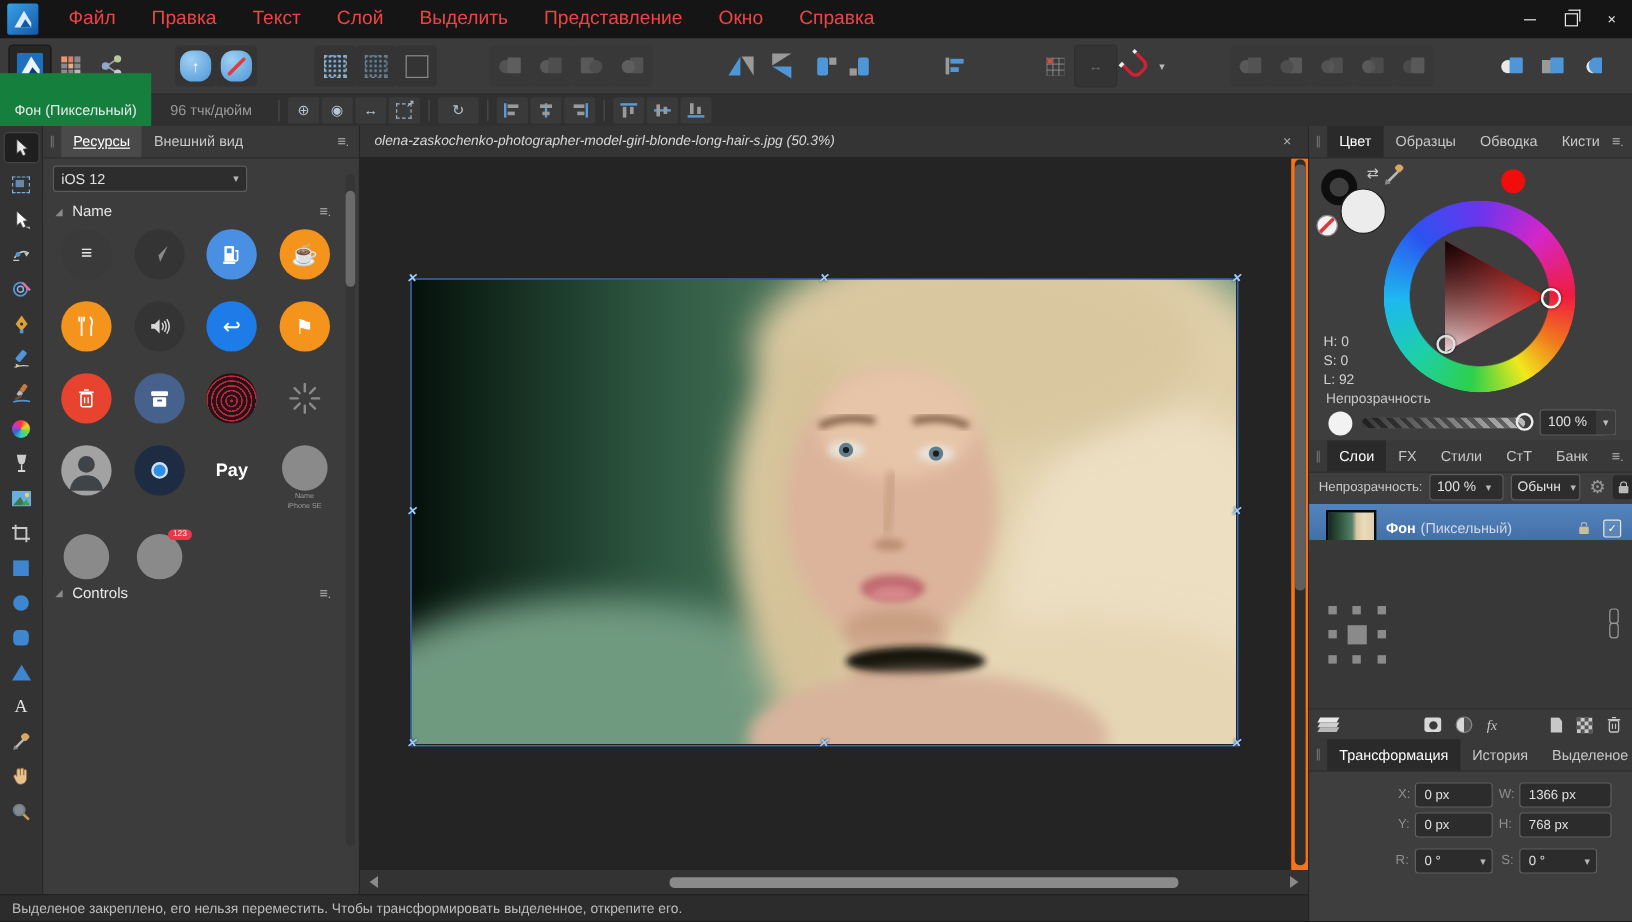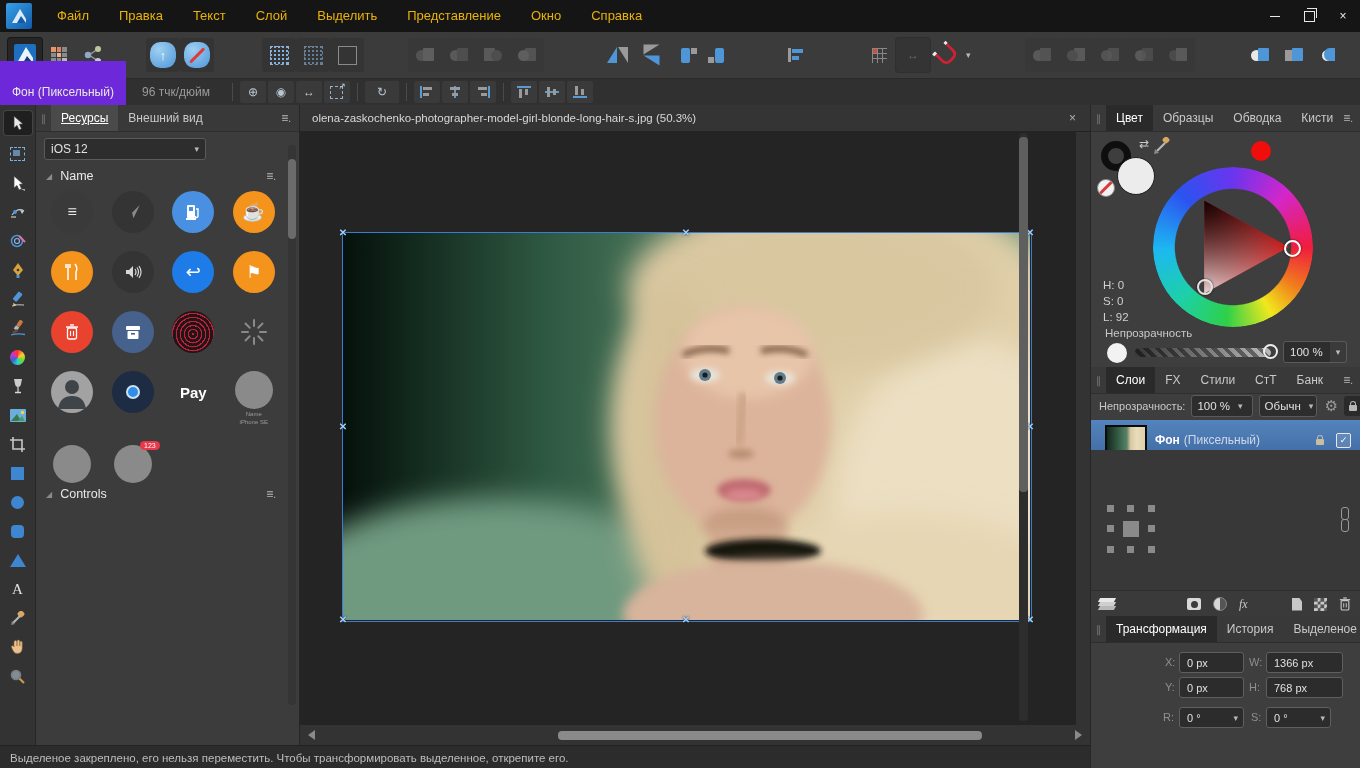--- a/index.html
+++ b/index.html
@@ -6,21 +6,21 @@
   .app{position:relative;width:1360px;height:768px;overflow:hidden;
        font-family:"Liberation Sans",sans-serif;font-size:12px;color:#d8d8d8;
        background:#333;user-select:none;}
   .abs{position:absolute;}
   
   .titlebar{left:0;top:0;width:1360px;height:32px;background:#151515;display:flex;align-items:center;}
   .logo{width:26px;height:26px;margin:0 10px 0 6px;border-radius:2px;
         background:linear-gradient(135deg,#37a1e8,#1259a8);display:flex;align-items:center;justify-content:center;}
   .logo svg{display:block;}
   .menu{display:flex;}
-  .menu span{padding:0 15px;line-height:32px;font-size:13px;color:#eab308;cursor:default;}
+  .menu span{padding:0 15px;line-height:32px;font-size:16px;color:#ef4444;cursor:default;}
   .winbtns{margin-left:auto;display:flex;align-items:center;height:32px;}
   .winbtn{width:34px;height:32px;display:flex;align-items:center;justify-content:center;color:#e8e8e8;font-size:12px;}
   .minline{width:10px;height:1px;background:#e8e8e8;}
   .restsq{width:9px;height:9px;border:1px solid #e8e8e8;position:relative;background:#151515;}
   .restsq:before{content:"";position:absolute;left:2px;top:-4px;width:9px;height:9px;border:1px solid #e8e8e8;border-bottom:none;border-left:none;}
   
   .toolbar{left:0;top:32px;width:1360px;height:46px;background:#3b3b3b;border-bottom:1px solid #2a2a2a;
            display:flex;align-items:center;}
   .tgroup{display:flex;align-items:center;margin-left:14px;}
   .tbtn{width:34px;height:34px;border-radius:3px;display:flex;align-items:center;justify-content:center;position:relative;}
@@ -48,21 +48,21 @@
   .magnet{width:12px;height:13px;border:3.5px solid #cc2233;border-bottom:none;border-radius:7px 7px 0 0;
           transform:rotate(135deg);position:relative;}
   .magnet:before,.magnet:after{content:"";position:absolute;bottom:-3px;width:3.5px;height:3px;background:#eee;}
   .magnet:before{left:-3.5px;} .magnet:after{right:-3.5px;}
   .boolic{width:18px;height:16px;position:relative;}
   .boolic .c{position:absolute;width:11px;height:11px;border-radius:50%;background:#cfcfcf;left:0;top:3px;}
   .boolic .r{position:absolute;width:11px;height:13px;background:#4e96d8;right:0;top:1px;border-radius:1px;}
   .caret{color:#b8b8b8;font-size:9px;margin-left:2px;}
   
   .contextbar{left:0;top:79px;width:1360px;height:26px;background:#303030;display:flex;align-items:center;border-bottom:1px solid #262626;}
-  .chip{height:38px;display:flex;align-items:center;padding:12px 12px;background:#6d28d9;color:#e8e8e8;font-size:12px;}
+  .chip{height:38px;display:flex;align-items:center;padding:12px 12px;background:#15803d;color:#e8e8e8;font-size:12px;}
   .dpi{color:#9a9a9a;padding:0 16px;font-size:12px;}
   .csep{width:1px;height:18px;background:#4a4a4a;margin:0 6px;}
   .cbtn{width:26px;height:22px;margin:0 1px;border-radius:2px;background:#3a3a3a;display:flex;align-items:center;justify-content:center;color:#b9c6d2;font-size:12px;}
   .alic{width:14px;height:12px;position:relative;}
   .alic .bar{position:absolute;background:#9a9a9a;}
   .alic .blue{position:absolute;background:#5b9bd5;}
   
   .tools{left:0;top:105px;width:36px;height:640px;background:#333;border-right:1px solid #262626;
          display:flex;flex-direction:column;align-items:center;padding-top:6px;box-sizing:border-box;gap:9px;}
   .tool{width:28px;height:20px;display:flex;align-items:center;justify-content:center;border-radius:3px;flex:none;}
@@ -100,21 +100,21 @@
   .hline{width:44px;height:2px;background:#2f7fe0;border-radius:1px;}
   .pscroll{position:absolute;right:3px;width:8px;background:#353535;border-radius:4px;}
   .pthumb{position:absolute;left:0;width:8px;background:#6b6b6b;border-radius:4px;}
   .searchrow{position:absolute;left:0;top:610px;width:264px;height:30px;background:#353535;border-top:1px solid #2a2a2a;display:flex;align-items:center;}
   .searchbox{margin:0 8px;flex:1;height:20px;background:#2a2a2a;border:1px solid #4a4a4a;border-radius:3px;display:flex;align-items:center;}
   .mag{width:9px;height:9px;border:1.5px solid #9a9a9a;border-radius:50%;margin:0 4px 0 6px;position:relative;}
   .mag:before{content:"";position:absolute;left:7px;top:8px;width:5px;height:1.5px;background:#9a9a9a;transform:rotate(45deg);}
   .searchbox input{background:transparent;border:none;outline:none;color:#ccc;font-size:12px;width:200px;font-family:"Liberation Sans",sans-serif;}
   .searchbox input::placeholder{color:#9a9a9a;}
   
-  .canvasarea{left:300px;top:105px;width:730px;height:640px;background:#f97316;}
+  .canvasarea{left:300px;top:105px;width:790px;height:640px;background:#f97316;font-style:italic;}
   .doctabs{position:absolute;left:0;top:0;width:790px;height:26px;background:#343434;border-bottom:1px solid #222;display:flex;align-items:center;}
   .doctit{padding-left:12px;font-size:11.5px;color:#d8d8d8;}
   .docx{margin-left:auto;margin-right:14px;color:#b0b0b0;font-size:12px;}
   .viewport{position:absolute;left:0;top:26px;width:776px;height:594px;background:#242424;overflow:hidden;}
   .photo{position:absolute;left:43px;top:102px;width:687px;height:387px;}
   .selrect{position:absolute;left:42px;top:101px;width:688px;height:388px;border:1.5px solid #3a7bd5;pointer-events:none;}
   .handle{position:absolute;font-size:10px;font-weight:bold;color:#a9cdf2;text-shadow:0 0 2px #0c2c50;transform:translate(-50%,-55%);}
   .vscroll{position:absolute;right:2px;top:28px;width:9px;height:588px;background:#2d2d2d;border-radius:4px;}
   .vthumb{position:absolute;left:0;top:4px;width:9px;height:355px;background:#5f5f5f;border-radius:4px;}
   .hscroll{position:absolute;left:0;top:620px;width:790px;height:20px;background:#333;display:flex;align-items:center;}

